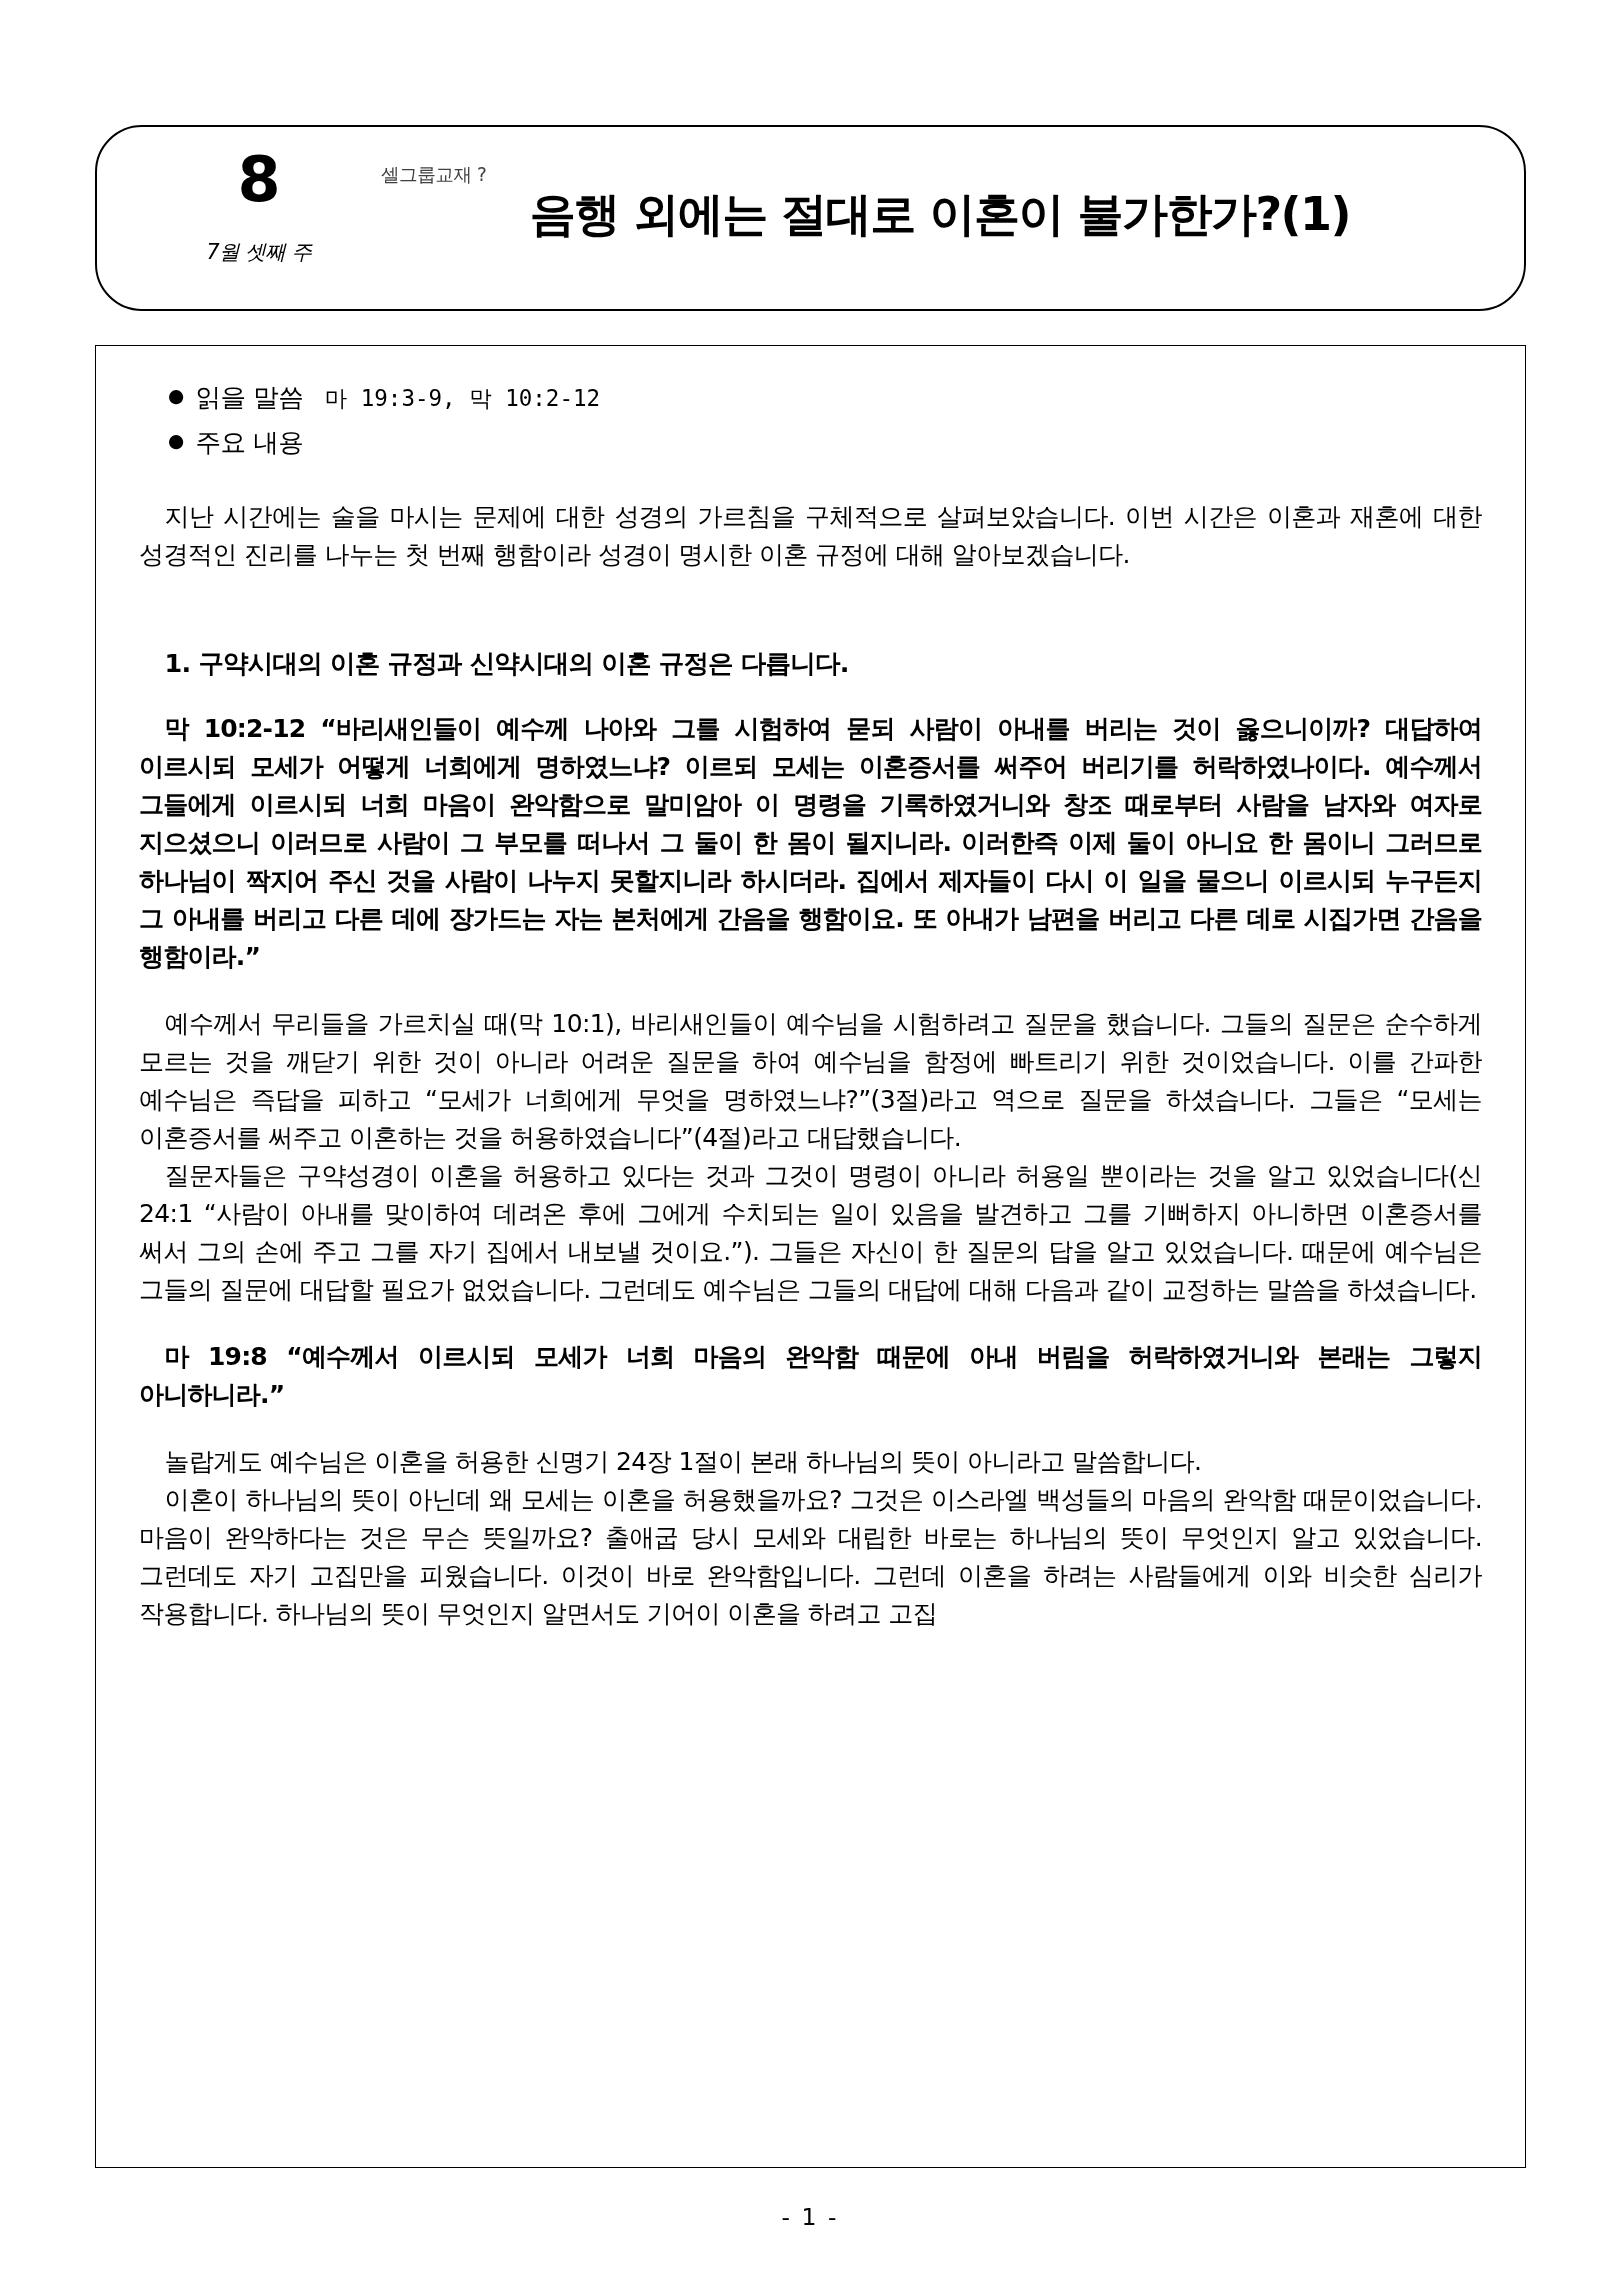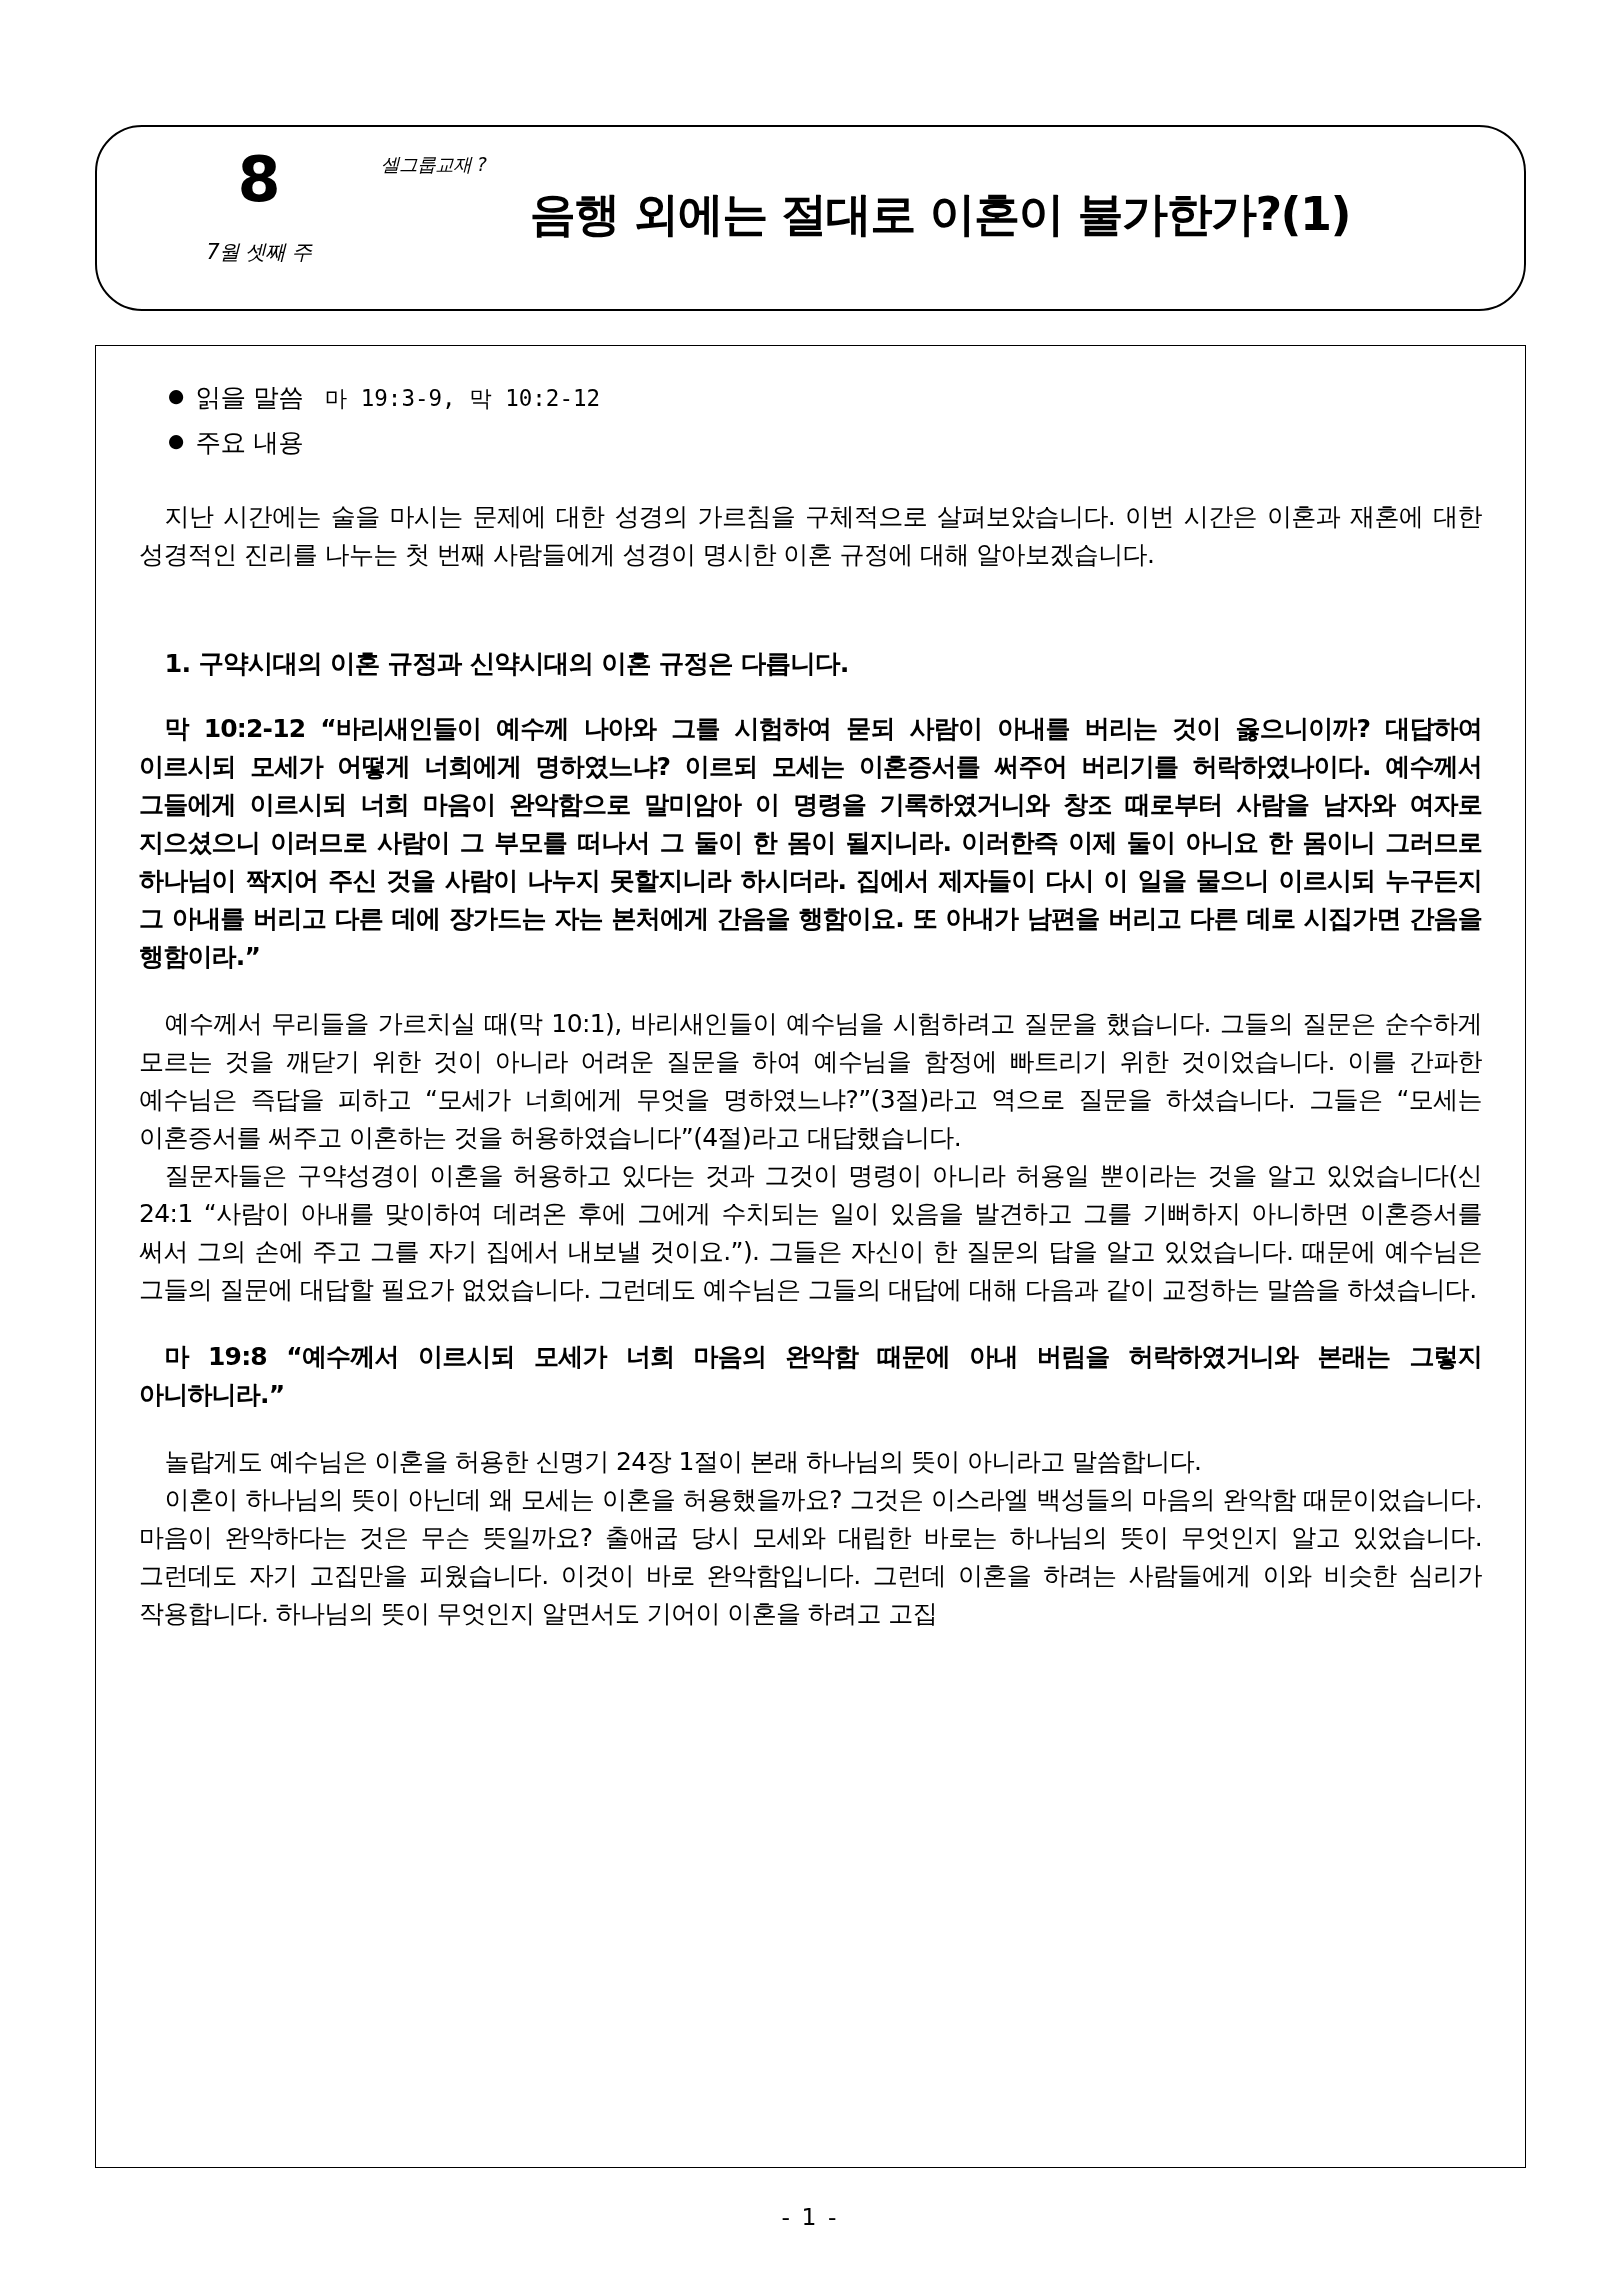--- a/index.html
+++ b/index.html
@@ -51,25 +51,24 @@
     top: 111px;
     width: 206px;
     text-align: center;
     font-size: 20.6px;
     letter-spacing: -0.5px;
     font-style: italic;
   }
   .series-label {
     position: absolute;
     left: 284px;
-    top: 25px;
+    top: 35px;
     font-size: 18.6px;
     letter-spacing: -0.5px;
-    color: #000000;
-    font-style: italic;
+    color: #404040;
   }
   .lesson-title {
     position: absolute;
     left: 294px;
     top: 57px;
     width: 1098px;
     text-align: center;
     font-size: 46px;
     font-weight: bold;
     letter-spacing: -1.5px;
@@ -169,21 +168,21 @@
     <div class="bullet-line">
       <span class="dot">●</span><span class="label">읽을 말씀</span><span class="refs">마 19:3-9, 막 10:2-12</span>
     </div>
 
     <div class="bullet-line">
       <span class="dot">●</span><span class="label">주요 내용</span>
     </div>
 
     <div class="gap-md"></div>
 
-    <p class="para">지난 시간에는 술을 마시는 문제에 대한 성경의 가르침을 구체적으로 살펴보았습니다. 이번 시간은 이혼과 재혼에 대한 성경적인 진리를 나누는 첫 번째 사람들에게 성경이 명시한 이혼 규정에 대해 알아보겠습니다.</p>
+    <p class="para">지난 시간에는 술을 마시는 문제에 대한 성경의 가르침을 구체적으로 살펴보았습니다. 이번 시간은 이혼과 재혼에 대한 성경적인 진리를 나누는 첫 번째 행함이라 성경이 명시한 이혼 규정에 대해 알아보겠습니다.</p>
 
     <div class="gap-lg"></div>
 
 
     <div class="gap-md"></div>
 
     <p class="heading">1. 구약시대의 이혼 규정과 신약시대의 이혼 규정은 다릅니다.</p>
 
     <div class="gap-md"></div>
 

